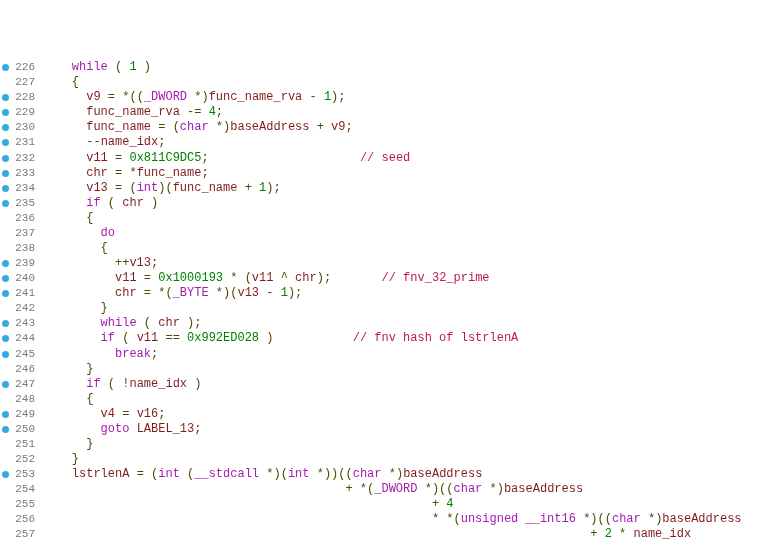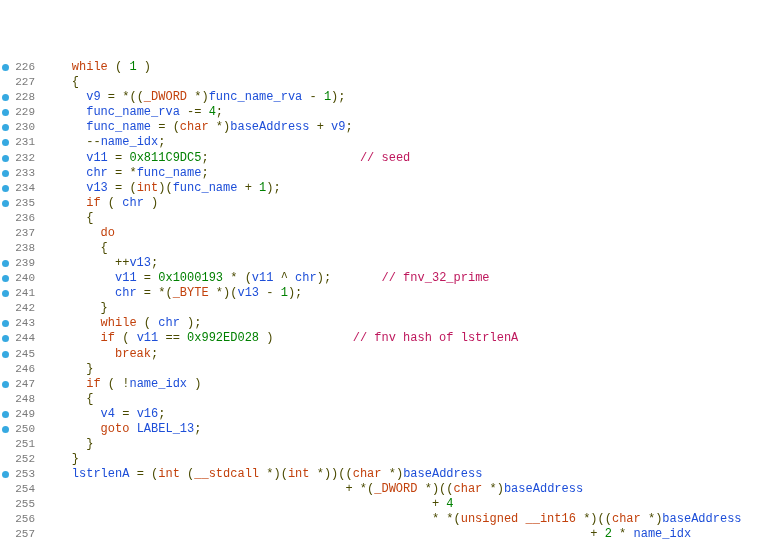--- a/index.html
+++ b/index.html
@@ -30,22 +30,22 @@
   .lineno {
     width: 26px;
     text-align: right;
     color: #7a7a7a;
     font-size: 11px;
     padding-right: 2px;
     flex-shrink: 0;
     user-select: none;
   }
   .code { padding-left: 6px; }
-  .kw { color: #c2410c; }
-  .id { color: #1d4ed8; }
+  .kw { color: #a21caf; }
+  .id { color: #7f1d1d; }
   .num { color: #008000; }
   .br { color: #4a4a00; }
   .plain { color: #000000; }
   .cmt { color: #be185d; }
 </style>
 </head>
 <body>
 
 
 

